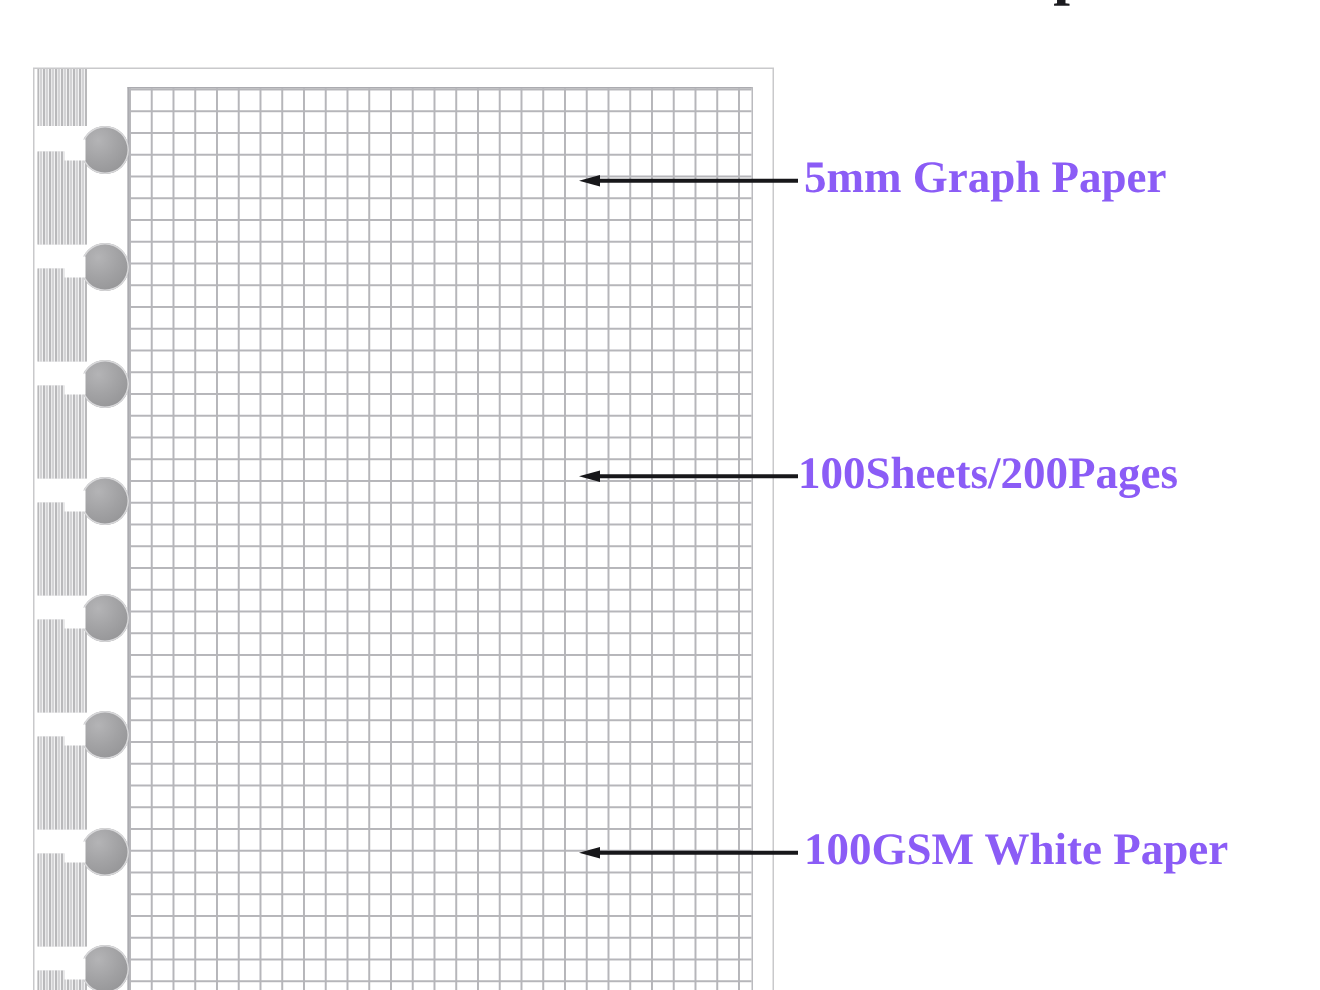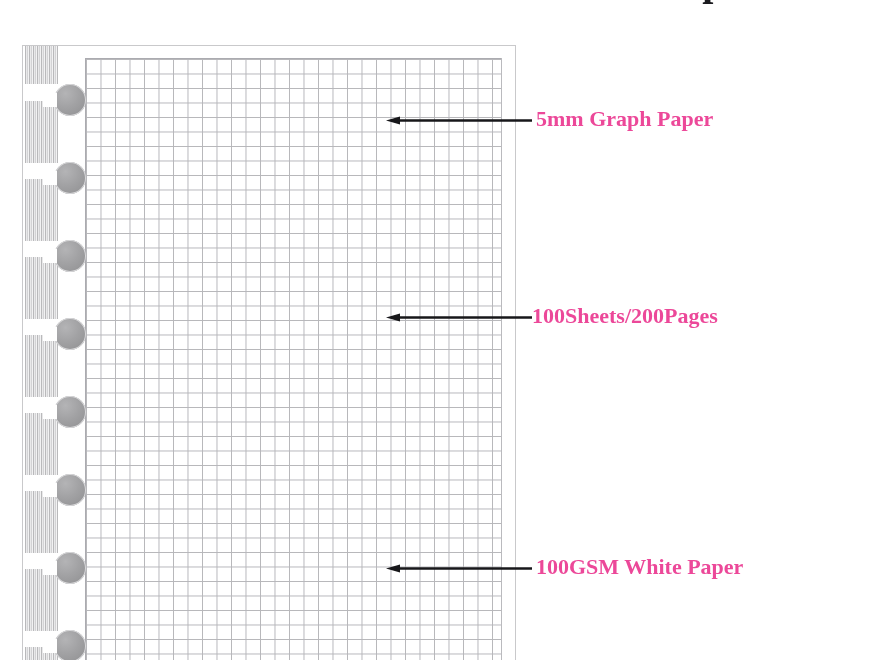--- a/index.html
+++ b/index.html
@@ -141,22 +141,22 @@
     position: absolute;
     left: 0;
     top: 0;
     height: 20px;
   }
   .callout .label {
     position: absolute;
     white-space: nowrap;
     font-family: "Liberation Serif", serif;
     font-weight: bold;
-    font-size: 22px;
-    color: #ec4899;
+    font-size: 30px;
+    color: #8b5cf6;
     line-height: 30px;
   }
 </style>
 </head>
 <body>
 
 <div id="page">
 
   <div class="title">A5 B5 Disc Bound Junior Size Paper</div>
 

